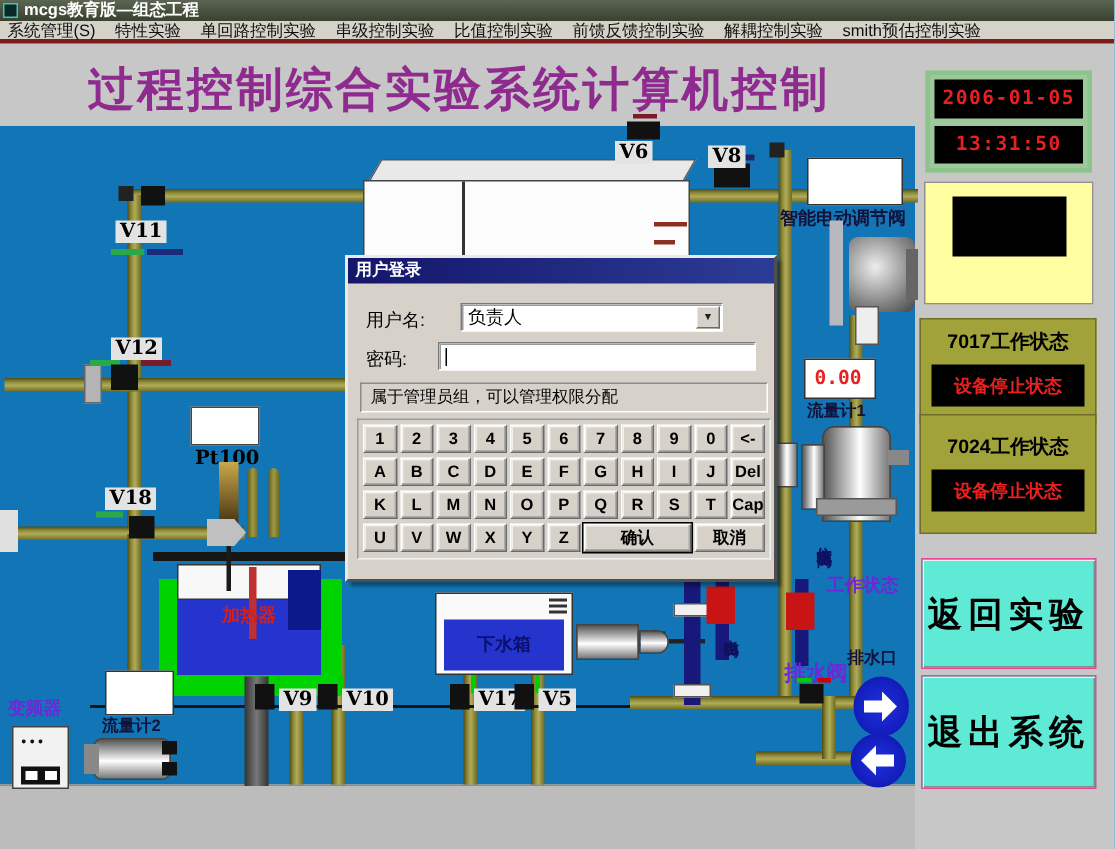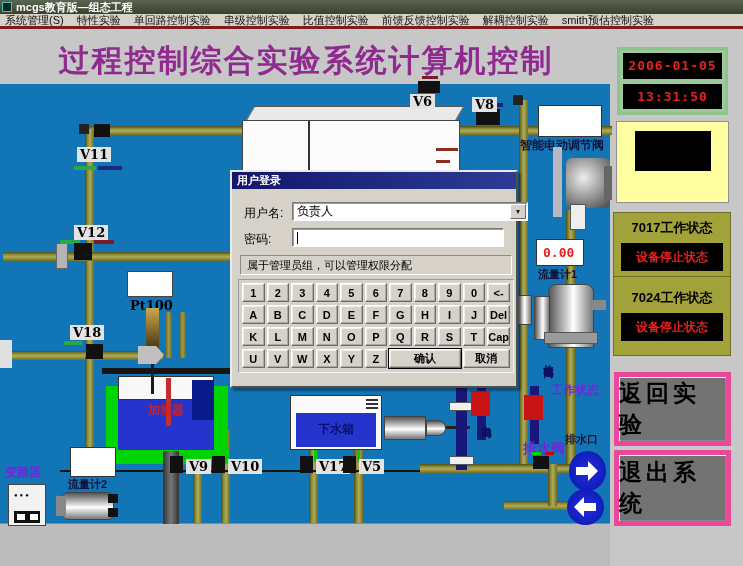--- a/index.html
+++ b/index.html
@@ -40,29 +40,29 @@
 
   
   #clock-box { left:617px; top:47px; width:111px; height:68px; background:#9cc89c; border:3px solid #8cc48c; padding:3px; display:flex; flex-direction:column; gap:5px; }
   #clock-box .lcd { height:26px; font-size:13px; letter-spacing:1px; }
   #login-box { left:616px; top:121px; width:113px; height:82px; background:#ffffa2; border:1px solid #909090; text-align:center; }
   #login-box .t { margin-top:7px; font:bold 15px "Liberation Sans",sans-serif; color:#000; letter-spacing:2px; }
   #login-display { margin:9px auto 0; width:76px; height:40px; background:#000; }
   .olive-box { width:118px; background:#a2a23a; border:1px solid #6e6e28; text-align:center; }
   .olive-box .t { font:bold 13px "Liberation Sans",sans-serif; color:#000; }
   .olive-box .lcd { margin:6px auto 0; width:102px; height:28px; font-size:12px; }
-  .big-btn { width:117px; background:#737373; border:5px solid #ec4899; box-shadow:inset 1px 1px 0 #efefef, inset -1px -1px 0 #8a8a8a; display:flex; align-items:center; justify-content:center; font:bold 23px "DejaVu Serif",serif; letter-spacing:4px; color:#000; cursor:default; }
+  .big-btn { width:117px; background:#5eead4; border:1px solid #ec4899; box-shadow:inset 1px 1px 0 #efefef, inset -1px -1px 0 #8a8a8a; display:flex; align-items:center; justify-content:center; font:bold 23px "DejaVu Serif",serif; letter-spacing:4px; color:#000; cursor:default; }
 
   
   #dialog { left:230px; top:170px; width:288px; height:218px; background:#d6d2ca; border:2px solid; border-color:#e9e9e9 #4f4f4f #4f4f4f #e9e9e9; box-shadow:3px 3px 2px rgba(0,0,0,0.35); z-index:50; }
   #dialog-titlebar { height:17px; background:linear-gradient(90deg,#14166a,#2c3c96); color:#fff; font:bold 11px/17px "Liberation Sans",sans-serif; padding-left:5px; }
   #dialog-body { position:relative; width:100%; height:197px; }
   .dlg-label { position:absolute; font:12px "Liberation Sans",sans-serif; color:#000; }
   .sunken { background:#fff; border:1px solid; border-color:#7a7a7a #fff #fff #7a7a7a; box-shadow:inset 1px 1px 0 #9a9a9a; }
-  #combo { left:60px; top:13px; width:236px; height:19px; font:12px/17px "Liberation Sans",sans-serif; padding-left:4px; color:#000; }
+  #combo { left:75px; top:13px; width:175px; height:19px; font:12px/17px "Liberation Sans",sans-serif; padding-left:4px; color:#000; }
   #combo-btn { right:1px; top:1px; width:16px; height:15px; background:#d6d2ca; border:1px solid; border-color:#fff #6a6a6a #6a6a6a #fff; font-size:7px; line-height:14px; text-align:center; color:#222; }
   #pwd { left:60px; top:39px; width:212px; height:19px; }
   #caret { left:4px; top:3px; width:1px; height:12px; background:#000; }
   #hint { left:8px; top:66px; width:272px; height:20px; border:1px solid; border-color:#8a8a8a #fff #fff #8a8a8a; font:11px/18px "Liberation Sans",sans-serif; color:#000; padding-left:6px; }
   #kb-panel { left:6px; top:90px; width:276px; height:94px; border:1px solid; border-color:#9a9a9a #f2f2f2 #f2f2f2 #9a9a9a; padding:3px; }
   #kb { display:grid; grid-template-columns:repeat(11,1fr); grid-auto-rows:19px; gap:3px 2px; }
   .key { background:#d6d2ca; border:1px solid; border-color:#fff #6a6a6a #6a6a6a #fff; box-shadow:inset -1px -1px 0 #aaa, inset 1px 1px 0 #f2f0ea; font:bold 11px "Liberation Sans",sans-serif; display:flex; align-items:center; justify-content:center; cursor:default; }
   .key-confirm { grid-column:span 3; outline:1px solid #000; font-weight:bold; }
   .key-cancel { grid-column:span 2; }
 </style>

